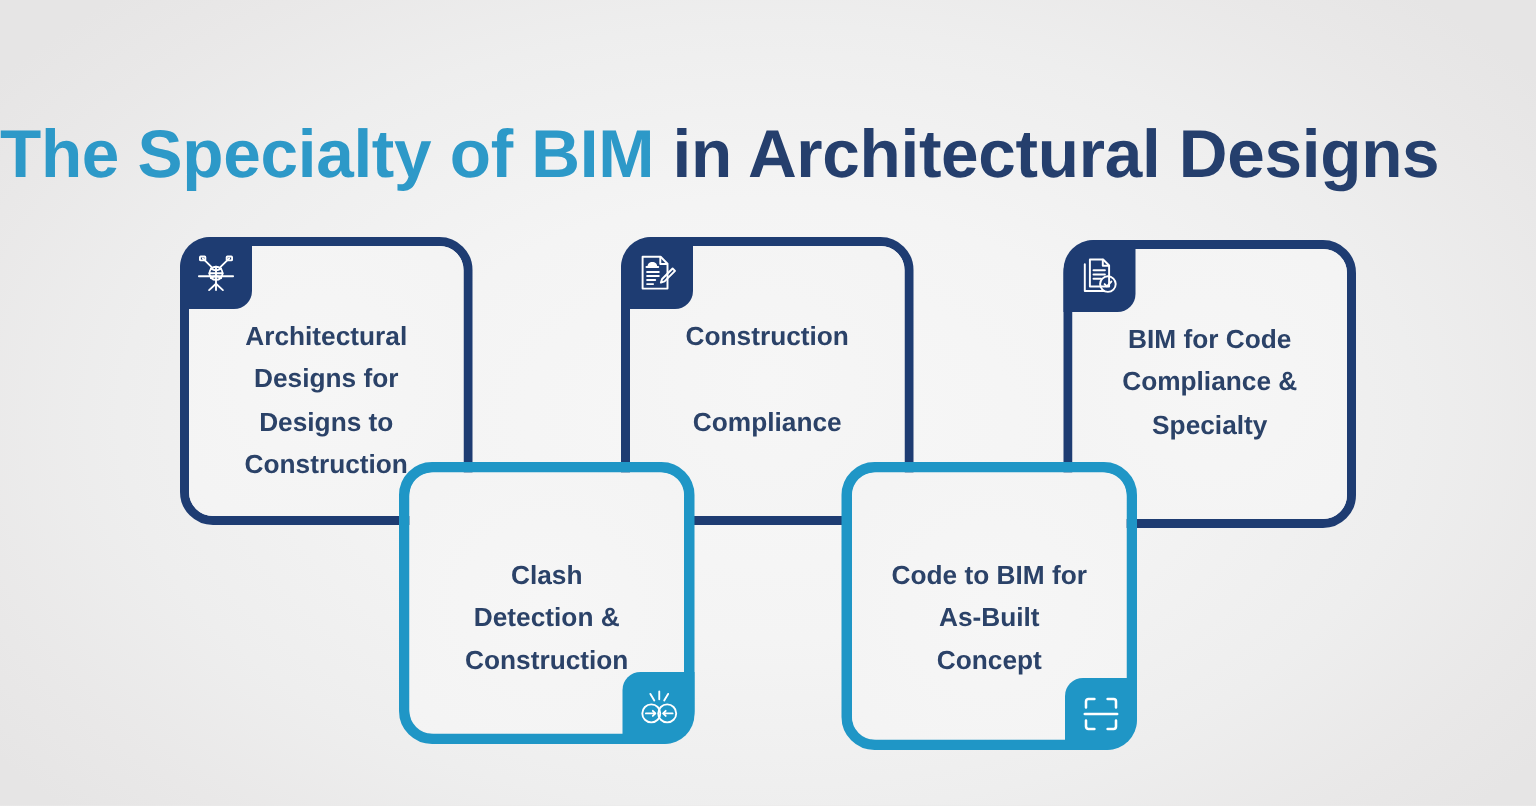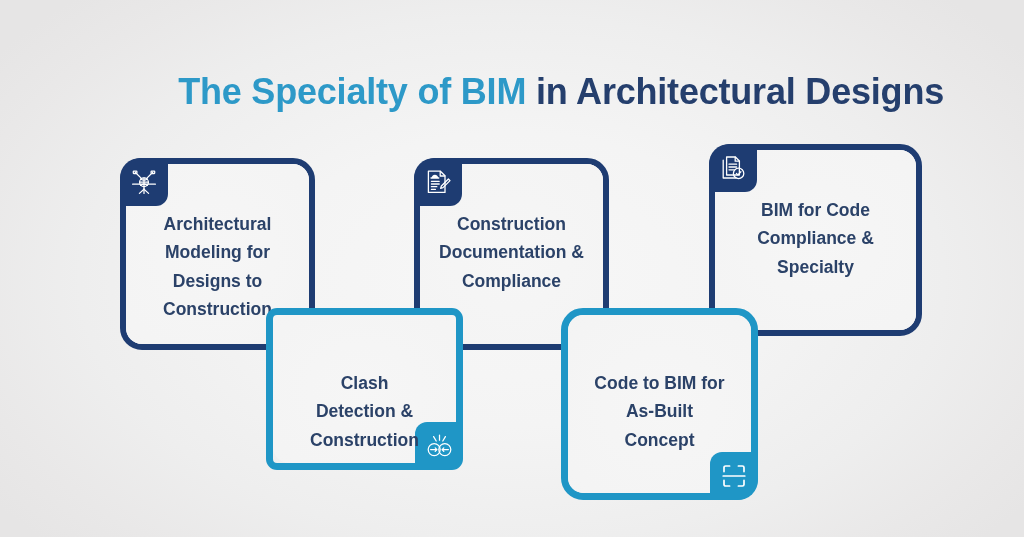--- a/index.html
+++ b/index.html
@@ -28,22 +28,22 @@
         #e6e5e5 100%);
     overflow: hidden;
   }
 
   
   #title {
     position: absolute;
     left: 0;
     top: 48px;
     width: 944px;
-    text-align: right;
-    font-size: 36px;
+    text-align: left;
+    font-size: 45px;
     font-weight: bold;
     letter-spacing: -0.2px;
     white-space: nowrap;
     line-height: 1.1;
   }
   #title .accent { color: #2d99c8; }
   #title .main   { color: #253f6d; }
 
   
   .card {
@@ -136,21 +136,21 @@
         <path d="M1.6 15.2 H24.4"></path>
         <path d="M13 17.6 L13 20.2"></path>
         <path d="M13 20.2 L8.4 24.4"></path>
         <path d="M13 20.2 L17.6 24.4"></path>
         <path d="M13 20.2 L13 24.4"></path>
       </svg>
     </div>
 
     <div class="card-label">
       <span>Architectural</span><br>
-      <span>Modeling for</span><br>
+      <span>Designs for</span><br>
       <span>Designs to</span><br>
       <span>Construction</span>
     </div>
   </div>
 
   <div class="card card-navy" style="left:414px; top:158px; width:195px; height:192px;">
     <div class="card-fill"></div>
 
     <div class="badge badge-navy">
       <svg width="26" height="26" viewBox="0 0 26 26" fill="none" stroke="#ffffff" stroke-width="1.3" stroke-linecap="round" stroke-linejoin="round">
@@ -161,26 +161,26 @@
         <path d="M6.4 12.3 H14.2"></path>
         <path d="M6.4 15.0 H14.2"></path>
         <path d="M6.4 17.7 H11.8"></path>
         <path d="M6.4 20.4 H10.4"></path>
         <path d="M23.4 10.0 L25.0 11.6 L18.0 18.6 L15.6 19.4 L16.4 17.0 Z"></path>
       </svg>
     </div>
 
     <div class="card-label">
       <span>Construction</span><br>
-      <span>Documentation &amp;</span><br>
+      <br>
       <span>Compliance</span>
     </div>
   </div>
 
-  <div class="card card-navy" style="left:709px; top:144px; width:213px; height:192px;">
+  <div class="card card-navy" style="left:709px; top:160px; width:195px; height:192px;">
     <div class="card-fill"></div>
 
     <div class="badge badge-navy">
       <svg width="26" height="26" viewBox="0 0 26 26" fill="none" stroke="#ffffff" stroke-width="1.3" stroke-linecap="round" stroke-linejoin="round">
         <path d="M6.6 2.0 H15.4 L19.4 6.0 V20.0 H6.6 Z"></path>
         <path d="M15.2 2.2 V6.2 H19.2"></path>
         <path d="M3.2 5.2 V23.0 H16.0"></path>
         <path d="M9.0 9.2 H16.6"></path>
         <path d="M9.0 12.0 H16.6"></path>
         <path d="M9.0 14.8 H14.0"></path>
@@ -189,21 +189,21 @@
       </svg>
     </div>
 
     <div class="card-label">
       <span>BIM for Code</span><br>
       <span>Compliance &amp;</span><br>
       <span>Specialty</span>
     </div>
   </div>
 
-  <div class="card card-cyan" style="left:266px; top:308px; width:197px; height:162px;border-radius:11px;">
+  <div class="card card-cyan" style="left:266px; top:308px; width:197px; height:188px;">
     <div class="card-fill"></div>
 
     <div class="badge badge-cyan">
       <svg width="27" height="27" viewBox="0 0 27 27" fill="none" stroke="#ffffff" stroke-width="1.25" stroke-linecap="round" stroke-linejoin="round">
         <path d="M13.5 2.0 V7.2"></path>
         <path d="M7.6 3.6 L10.2 8.0"></path>
         <path d="M19.4 3.6 L16.8 8.0"></path>
         <circle cx="8.2" cy="16.6" r="6.0"></circle>
         <circle cx="18.8" cy="16.6" r="6.0"></circle>
         <path d="M4.6 16.6 H10.6"></path>

